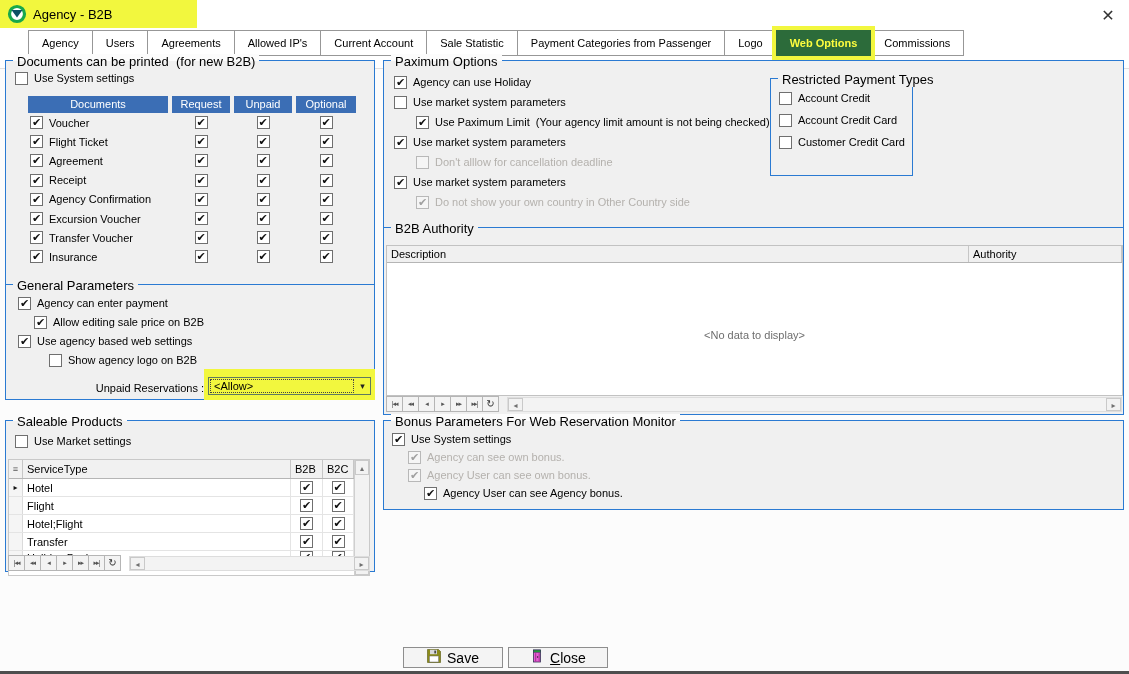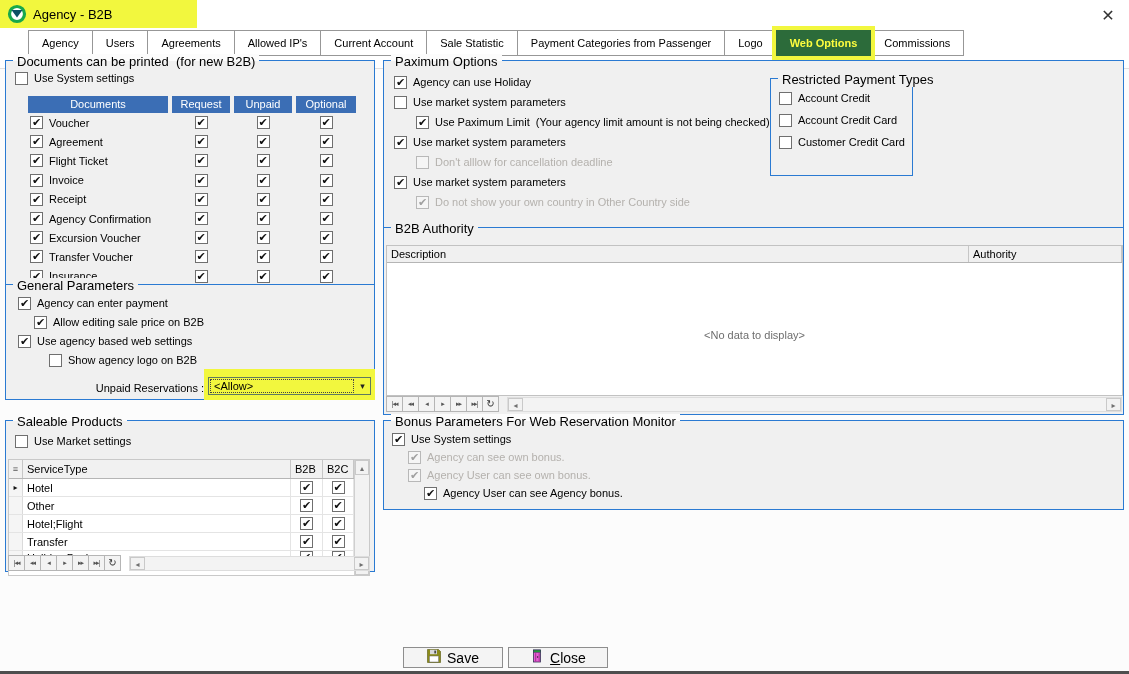--- a/index.html
+++ b/index.html
@@ -171,51 +171,36 @@
             <div class="doc-cbcell">
               <span class="cb checked"></span>
             </div>
             <div class="doc-cbcell">
               <span class="cb checked"></span>
             </div>
           </div>
           <div class="doc-row">
             <div class="doc-name">
               <span class="cb checked"></span>
+              <span>Flight Ticket</span>
+            </div>
+            <div class="doc-cbcell">
+              <span class="cb checked"></span>
+            </div>
+            <div class="doc-cbcell">
+              <span class="cb checked"></span>
+            </div>
+            <div class="doc-cbcell">
+              <span class="cb checked"></span>
+            </div>
+          </div>
+          <div class="doc-row">
+            <div class="doc-name">
+              <span class="cb checked"></span>
               <span>Agreement</span>
-            </div>
-            <div class="doc-cbcell">
-              <span class="cb checked"></span>
-            </div>
-            <div class="doc-cbcell">
-              <span class="cb checked"></span>
-            </div>
-            <div class="doc-cbcell">
-              <span class="cb checked"></span>
-            </div>
-          </div>
-          <div class="doc-row">
-            <div class="doc-name">
-              <span class="cb checked"></span>
-              <span>Flight Ticket</span>
-            </div>
-            <div class="doc-cbcell">
-              <span class="cb checked"></span>
-            </div>
-            <div class="doc-cbcell">
-              <span class="cb checked"></span>
-            </div>
-            <div class="doc-cbcell">
-              <span class="cb checked"></span>
-            </div>
-          </div>
-          <div class="doc-row">
-            <div class="doc-name">
-              <span class="cb checked"></span>
-              <span>Invoice</span>
             </div>
             <div class="doc-cbcell">
               <span class="cb checked"></span>
             </div>
             <div class="doc-cbcell">
               <span class="cb checked"></span>
             </div>
             <div class="doc-cbcell">
               <span class="cb checked"></span>
             </div>
@@ -349,21 +334,21 @@
             <div class="g-service">Hotel</div>
             <div class="g-cb">
               <span class="cb checked"></span>
             </div>
             <div class="g-cb">
               <span class="cb checked"></span>
             </div>
           </div>
           <div class="g-row">
             <div class="g-ind"></div>
-            <div class="g-service">Other</div>
+            <div class="g-service">Flight</div>
             <div class="g-cb">
               <span class="cb checked"></span>
             </div>
             <div class="g-cb">
               <span class="cb checked"></span>
             </div>
           </div>
           <div class="g-row">
             <div class="g-ind"></div>
             <div class="g-service">Hotel;Flight</div>

